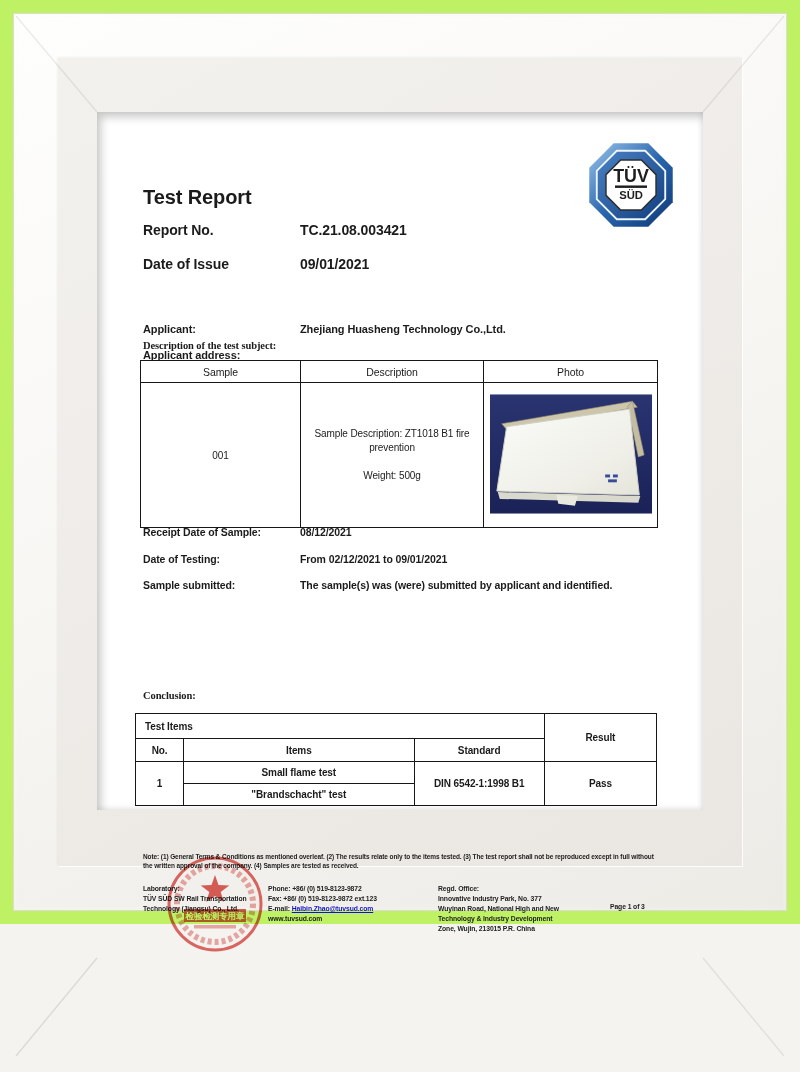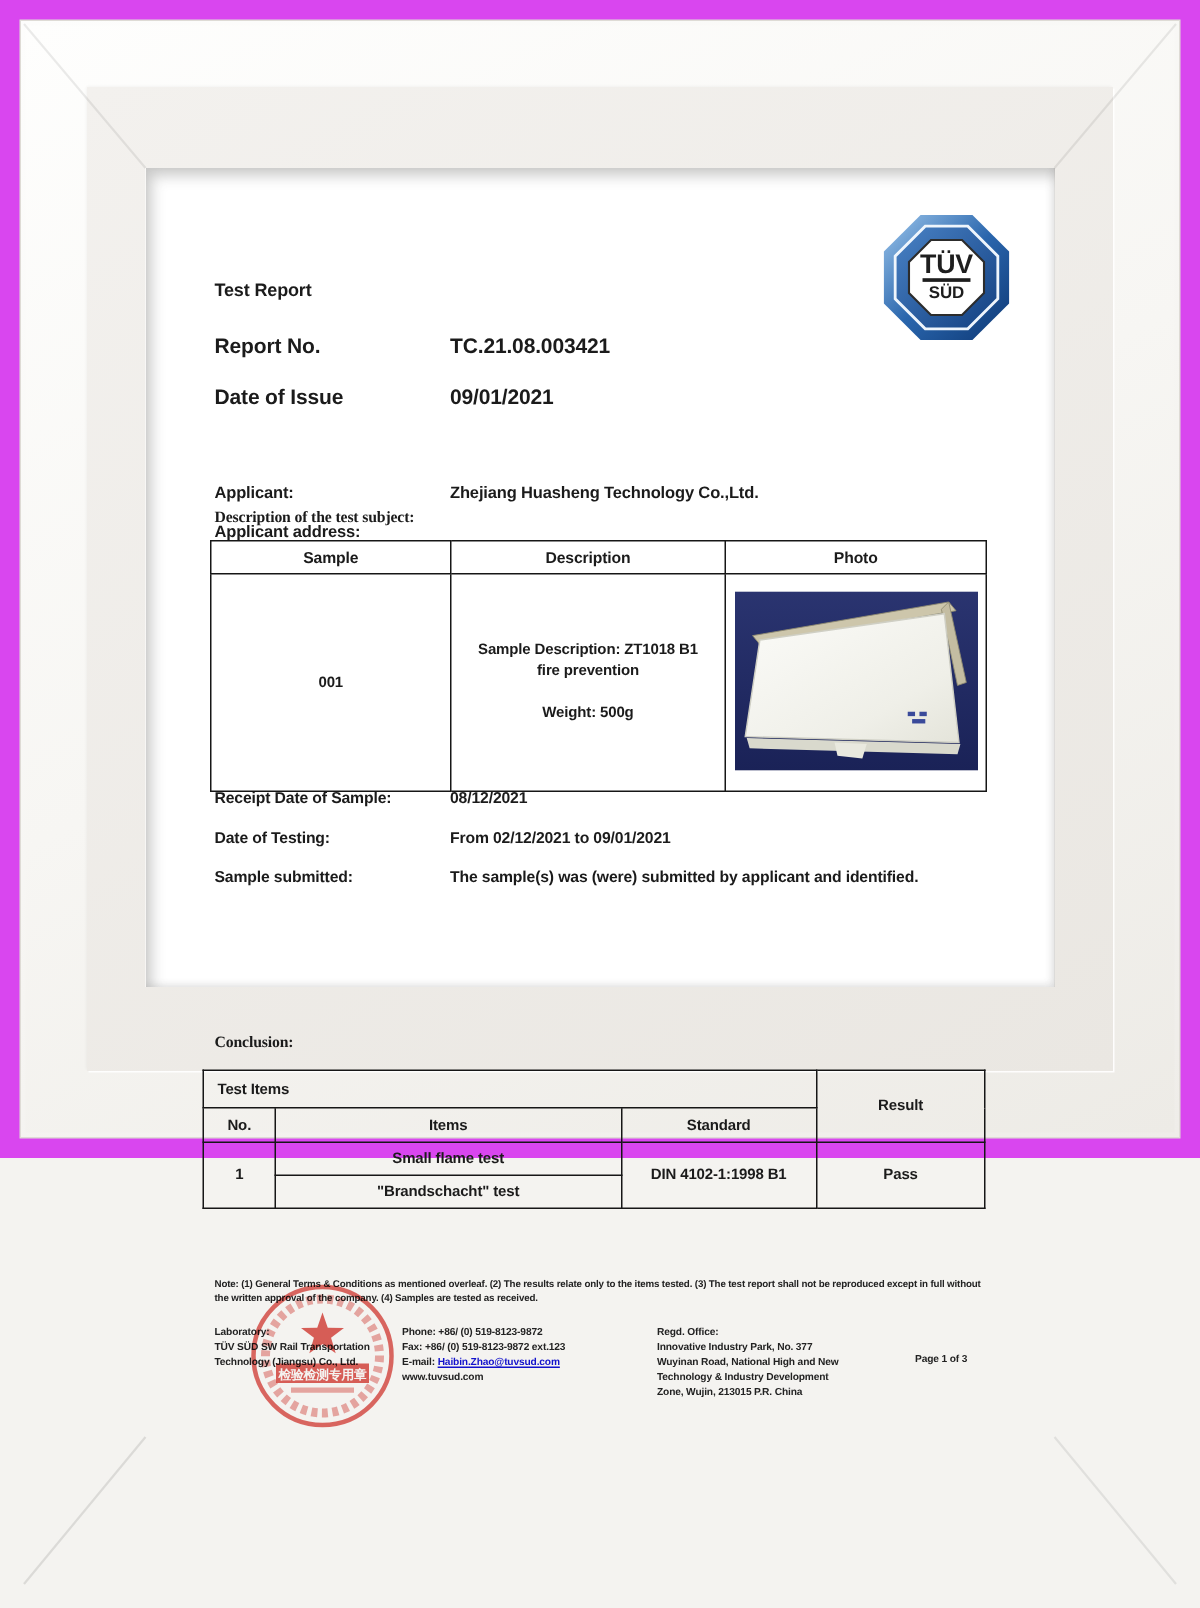--- a/index.html
+++ b/index.html
@@ -1,43 +1,43 @@
 <!DOCTYPE html>
 <html><head>
 <meta charset="utf-8">
 <style>
   html,body{margin:0;padding:0;width:800px;height:1072px;overflow:hidden;
     font-family:"Liberation Sans",sans-serif;background:#f4f3f0;}
-  .canvas{position:relative;width:800px;height:772px;background:#d946ef;}
+  .canvas{position:relative;width:800px;height:924px;background:#bef264;}
   
   .f-line1{position:absolute;inset:13px;border:1px solid #dedbd5;
     background:linear-gradient(150deg,#fdfdfc 0%,#f6f5f2 55%,#efede9 100%);}
   .f-face{position:absolute;inset:17px;
     background:linear-gradient(155deg,#fefefd 0%,#f7f6f3 50%,#edebe6 100%);}
   .f-lip{position:absolute;inset:58px;
     background:linear-gradient(150deg,#f3f1ee 0%,#eae7e2 100%);
     box-shadow:1px 1px 0 rgba(255,255,255,.9), -1px -1px 2px rgba(0,0,0,.05);}
   .miters{position:absolute;inset:0;pointer-events:none;}
   .opening{position:absolute;left:97px;right:97px;top:112px;bottom:114px;
     background:#ffffff;
     box-shadow:inset 4px 5px 9px rgba(60,60,58,.28), inset -2px -2px 5px rgba(60,60,58,.10);}
   
   .page{position:absolute;left:97px;top:112px;width:606px;height:846px;
     color:#1b1b1b;font-weight:700;letter-spacing:-0.1px;}
   .abs{position:absolute;white-space:nowrap;}
-  .title{font-size:12px;text-align:center;}
+  .title{font-size:20px;text-align:center;}
   .kv-l{font-size:14px;}
   .kv-s{font-size:11px;margin-top:33px;}
   .kv-m{font-size:10.5px;}
   .h-small{font-size:10.5px;font-family:Liberation Serif, serif;}
   
   table{border-collapse:collapse;table-layout:fixed;}
   .t1{position:absolute;left:43px;top:248px;width:517px;}
   .t1 td{border:1.8px solid #161616;text-align:center;vertical-align:middle;
-    font-size:10px;font-weight:700;padding:0;margin-left:36px;}
+    font-size:10px;font-weight:400;padding:0;margin-left:36px;}
   .t1 .hd{height:21px;font-size:10.5px;}
   .t1 .body-row td{height:134px;}
   .t1 .desc-cell div{white-space:normal;width:160px;margin:0 auto;line-height:1.45;}
   .t1 .photo-cell{padding:5px 6px;}
   
   .t2{position:absolute;left:38px;top:601px;width:522px;}
   .t2 td{border:1.8px solid #161616;text-align:center;vertical-align:middle;
     font-size:10px;font-weight:700;padding:0;}
   .t2 .ti{text-align:left;padding-left:9px;height:24px;}
   .t2 .r2 td{height:22px;}
@@ -181,21 +181,21 @@
         <td rowspan="2">Result</td>
       </tr>
       <tr class="r2">
         <td>No.</td>
         <td>Items</td>
         <td>Standard</td>
       </tr>
       <tr class="r3">
         <td rowspan="2">1</td>
         <td>Small flame test</td>
-        <td rowspan="2">DIN 4102-1:1998 B1</td>
+        <td rowspan="2">DIN 6542-1:1998 B1</td>
         <td rowspan="2">Pass</td>
       </tr>
       <tr class="r4">
         <td>"Brandschacht" test</td>
       </tr>
     </tbody>
       </table>
 
     <div class="fine">Note: (1) General Terms &amp; Conditions as mentioned overleaf. (2) The results relate only to the items tested. (3) The test report shall not be reproduced except in full without the written approval of the company. (4) Samples are tested as received.</div>
 

